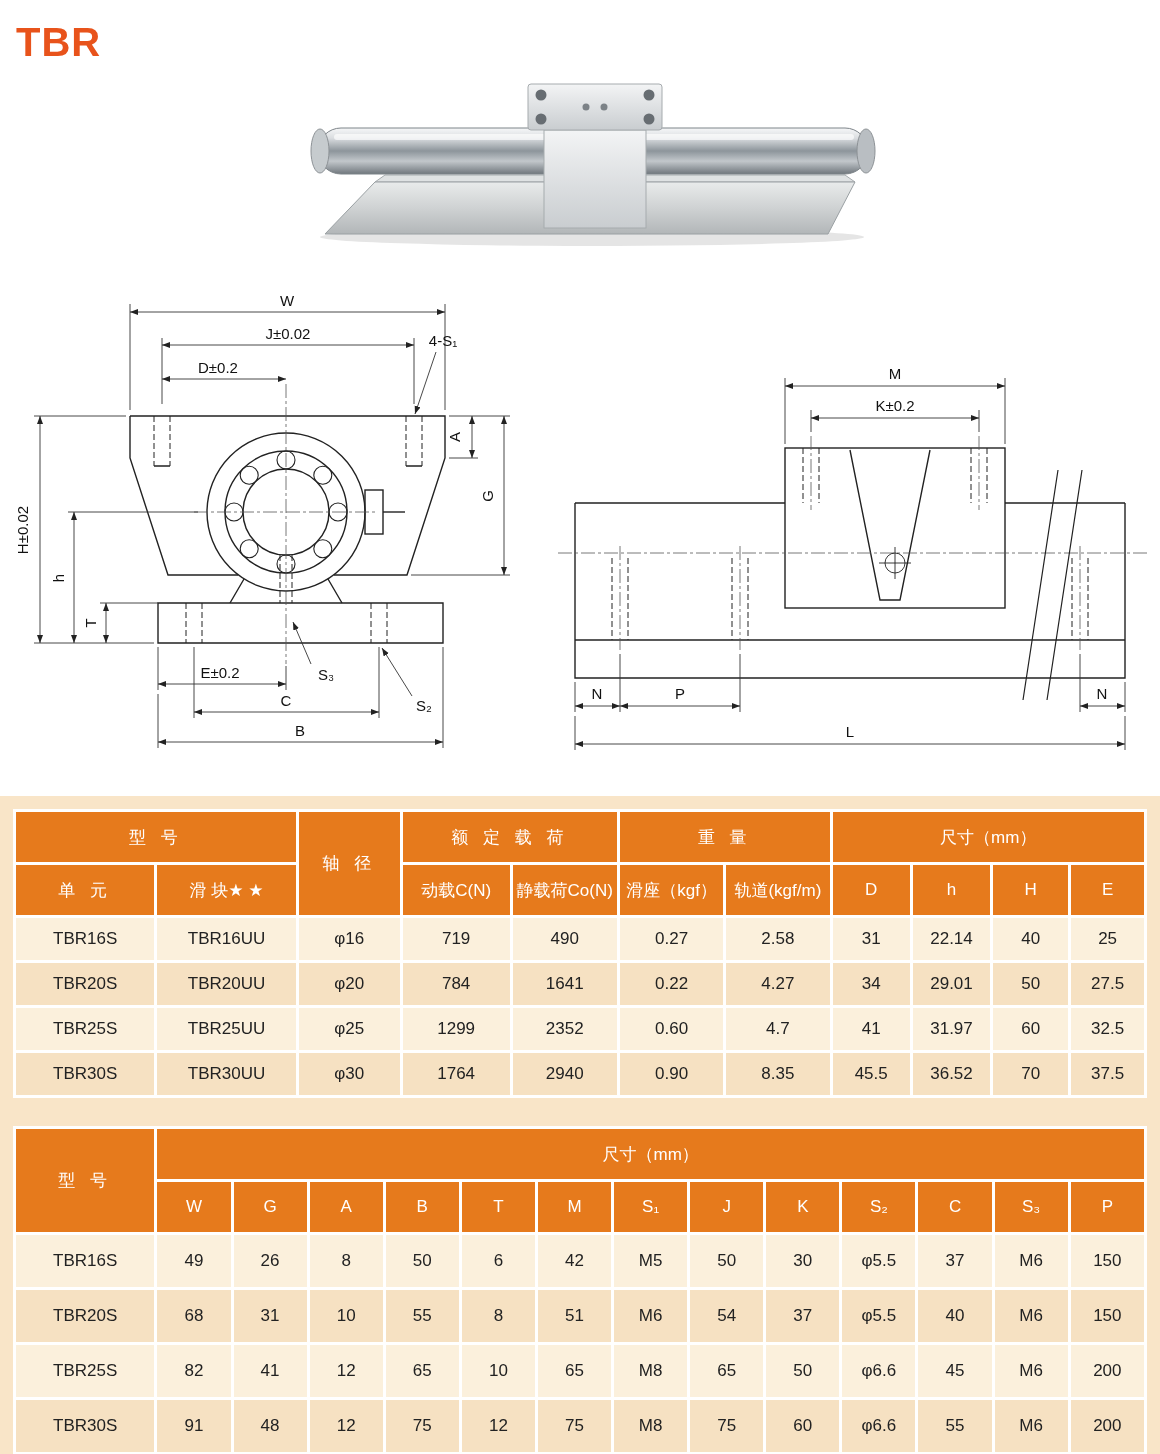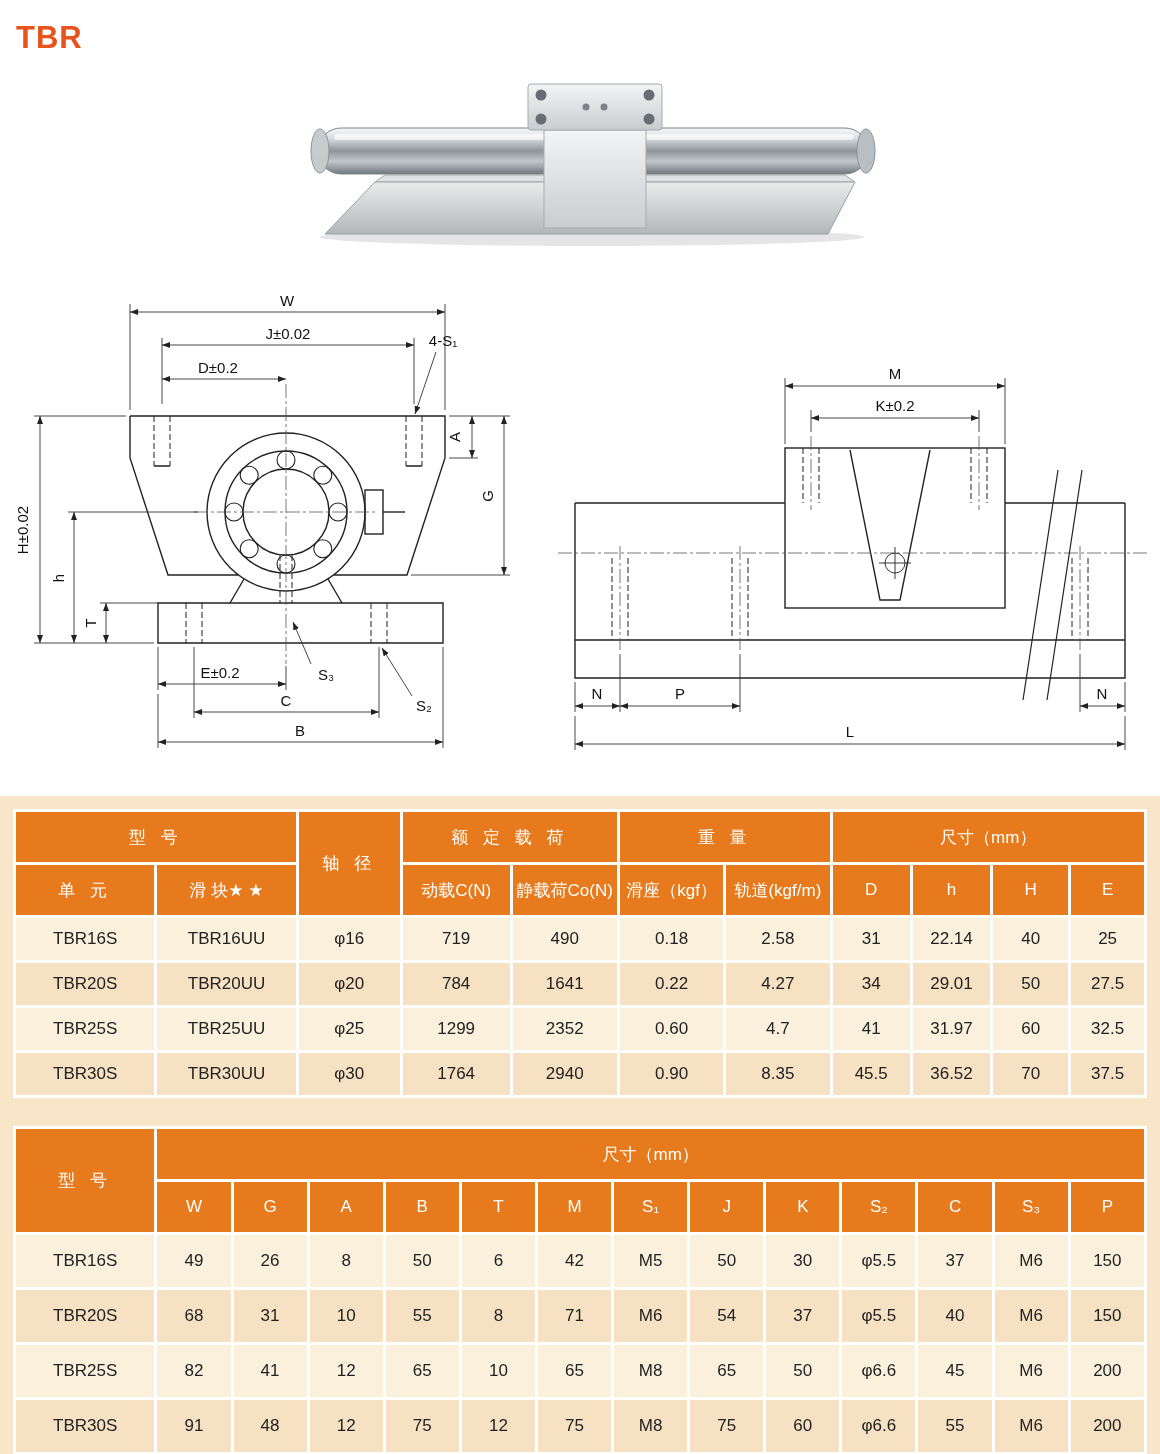--- a/index.html
+++ b/index.html
@@ -1,17 +1,17 @@
 <!DOCTYPE html>
 <html><head>
 <meta charset="utf-8">
 <style>
   html,body{margin:0;padding:0;background:#ffffff;font-family:"Liberation Sans","DejaVu Sans",sans-serif;}
   .page{position:relative;width:1160px;height:1454px;background:#fff;overflow:hidden;}
-  .title{position:absolute;left:16px;top:20px;font-size:31px;font-weight:bold;color:#e8531b;letter-spacing:1px;}
+  .title{position:absolute;left:16px;top:20px;font-size:40px;font-weight:bold;color:#e8531b;letter-spacing:1px;}
   .photo{position:absolute;left:300px;top:34px;}
   .dwg-front{position:absolute;left:8px;top:288px;}
   .dwg-side{position:absolute;left:550px;top:338px;}
   .dwg text{font-size:15px;fill:#111;font-family:"Liberation Sans","DejaVu Sans",sans-serif;}
   .tables{position:absolute;left:0;top:796px;width:1160px;height:658px;background:#f9e5c8;padding:13px;box-sizing:border-box;}
   table{border-collapse:collapse;width:100%;table-layout:fixed;}
   th,td{border:3px solid #ffffff;text-align:center;vertical-align:middle;font-size:17px;color:#222;padding:0 2px;}
   thead th{background:#e67a1c;color:#ffffff;font-weight:normal;height:50px;margin-top:16px;}
   .cjk{letter-spacing:5px;}
   .t1 td{height:42px;}
@@ -240,21 +240,21 @@
           <th>E</th>
         </tr>
       </thead>
       <tbody>
           <tr>
             <td>TBR16S</td>
             <td>TBR16UU</td>
             <td>φ16</td>
             <td>719</td>
             <td>490</td>
-            <td>0.18</td>
+            <td>0.27</td>
             <td>2.58</td>
             <td>31</td>
             <td>22.14</td>
             <td>40</td>
             <td>25</td>
           </tr>
           <tr>
             <td>TBR20S</td>
             <td>TBR20UU</td>
             <td>φ20</td>
@@ -353,21 +353,21 @@
             <td>M6</td>
             <td>150</td>
           </tr>
           <tr>
             <td>TBR20S</td>
             <td>68</td>
             <td>31</td>
             <td>10</td>
             <td>55</td>
             <td>8</td>
-            <td>71</td>
+            <td>51</td>
             <td>M6</td>
             <td>54</td>
             <td>37</td>
             <td>φ5.5</td>
             <td>40</td>
             <td>M6</td>
             <td>150</td>
           </tr>
           <tr>
             <td>TBR25S</td>

